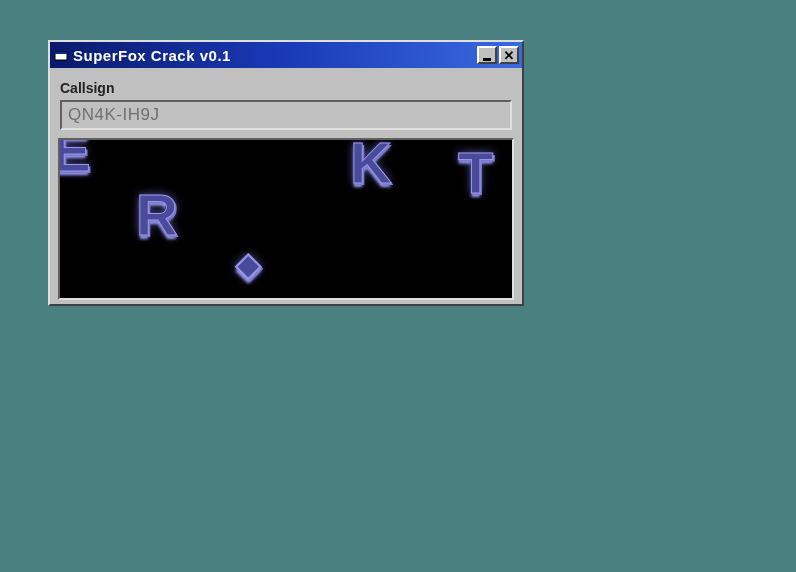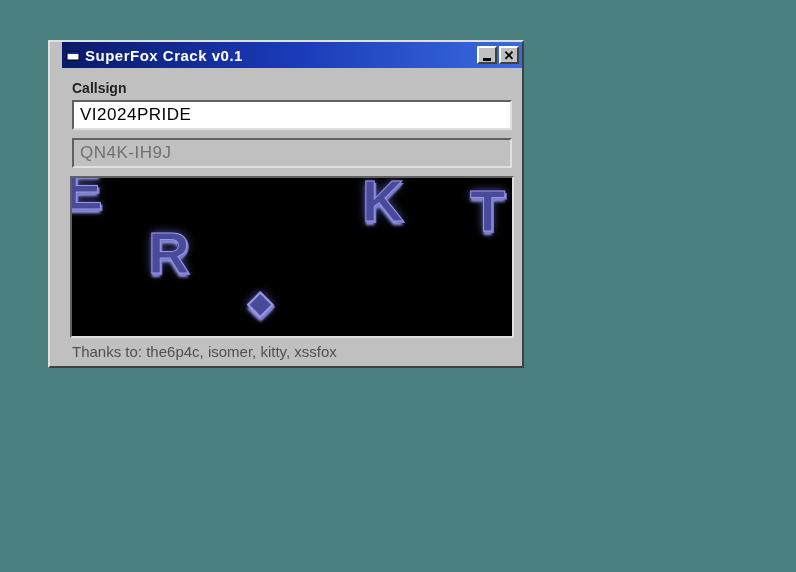--- a/index.html
+++ b/index.html
@@ -11,21 +11,20 @@
       overflow: hidden;
     }
     .window {
       position: absolute;
       left: 48px;
       top: 40px;
       width: 476px;
       background: #c0c0c0;
       border: 2px solid;
       border-color: #e0e0e0 #404040 #404040 #e0e0e0;
-      padding-left: 12px;
     }
     .titlebar {
       height: 26px;
       background: linear-gradient(to right, #0a1a6a, #1a3ab8 50%, #3a6ae0);
       display: flex;
       align-items: center;
       padding: 2px 3px;
     }
     .titlebar-icon {
       width: 16px;
@@ -149,27 +148,23 @@
           <span></span>
         </div>
       <div class="titlebar-btn close">
           <span>✕</span>
         </div>
     </div>
   </div>
   <div class="content">
     <div class="label">Callsign</div>
     <div class="input-wrap">
-      <input type="text" class="text-input" value="VI2024PRIDE" style="">
-    </div>
-    <div class="input-wrap">
       <input type="text" class="text-input readonly" readonly="" value="QN4K-IH9J" style="">
     </div>
     <div class="demo-area">
       <span class="demo-letter" style="left:-8px; top:-18px;">E</span>
       <span class="demo-letter" style="left:76px; top:46px;">R</span>
       <span class="demo-letter" style="left:176px; top:108px; font-size:32px;">◆</span>
       <span class="demo-letter" style="left:290px; top:-6px;">K</span>
       <span class="demo-letter" style="left:398px; top:4px;">T</span>
     </div>
-    <div class="credits">Thanks to: the6p4c, isomer, kitty, xssfox</div>
   </div>
 </div>
 
 </body></html>

